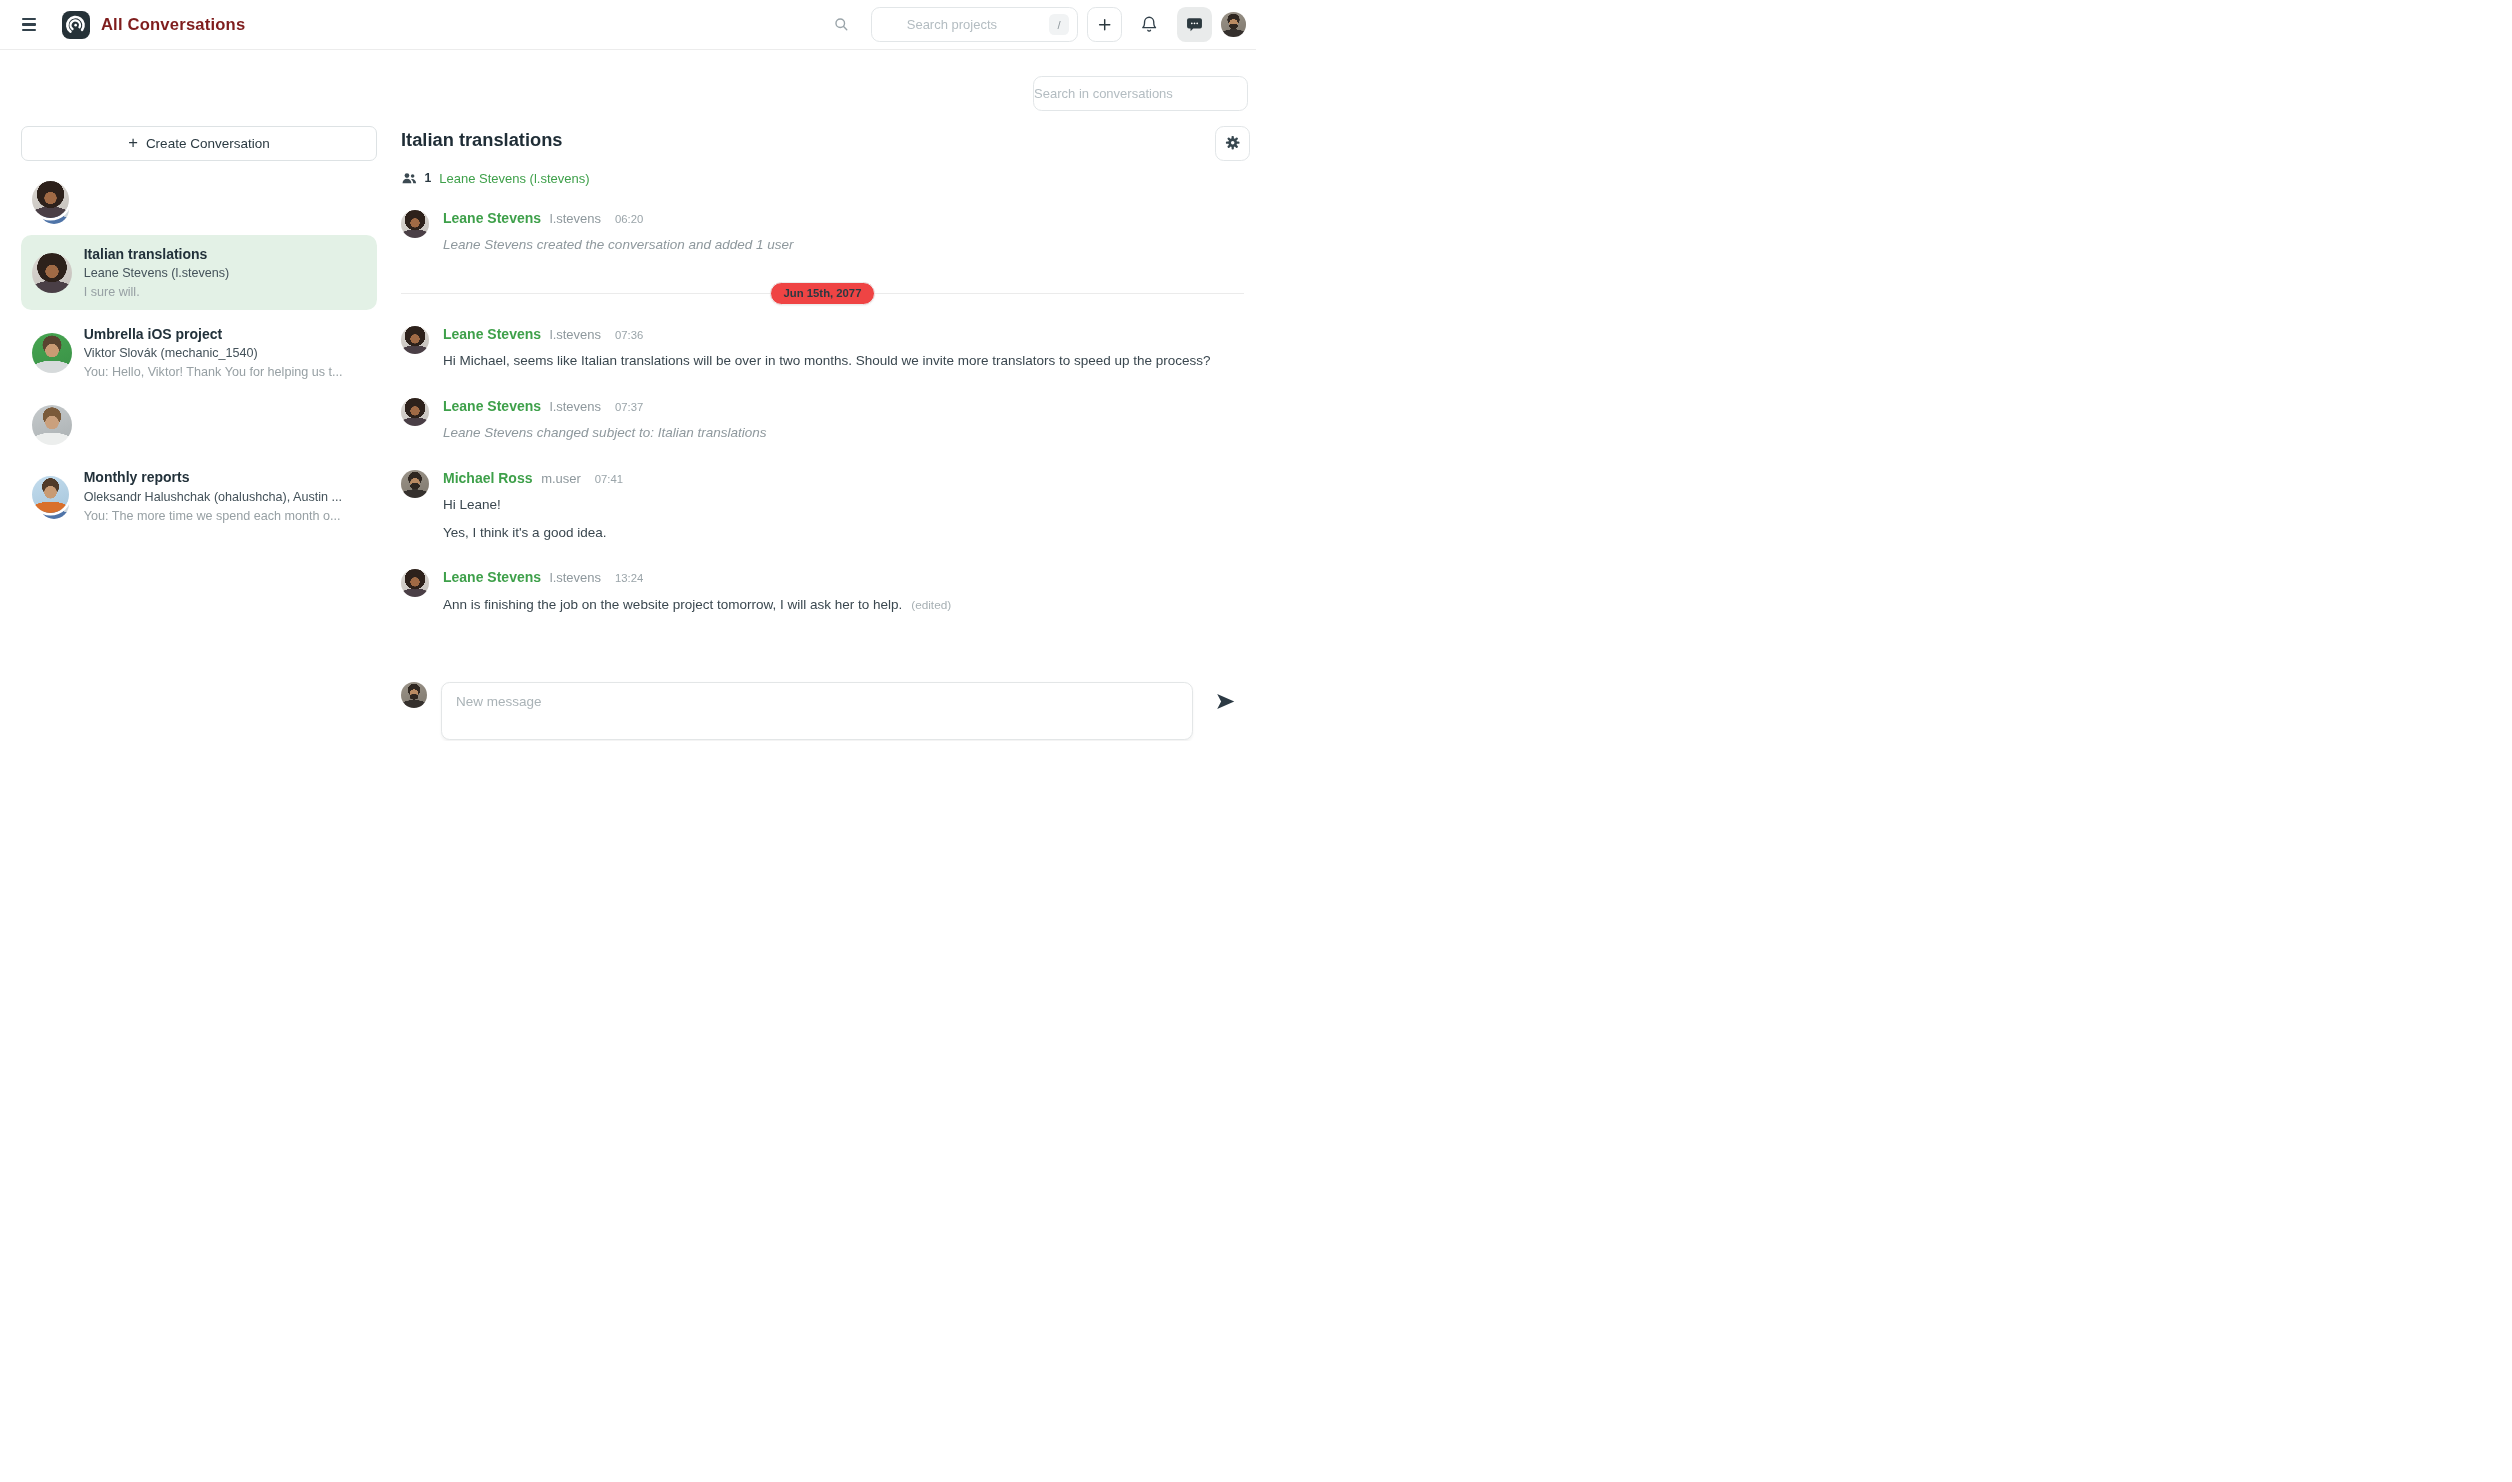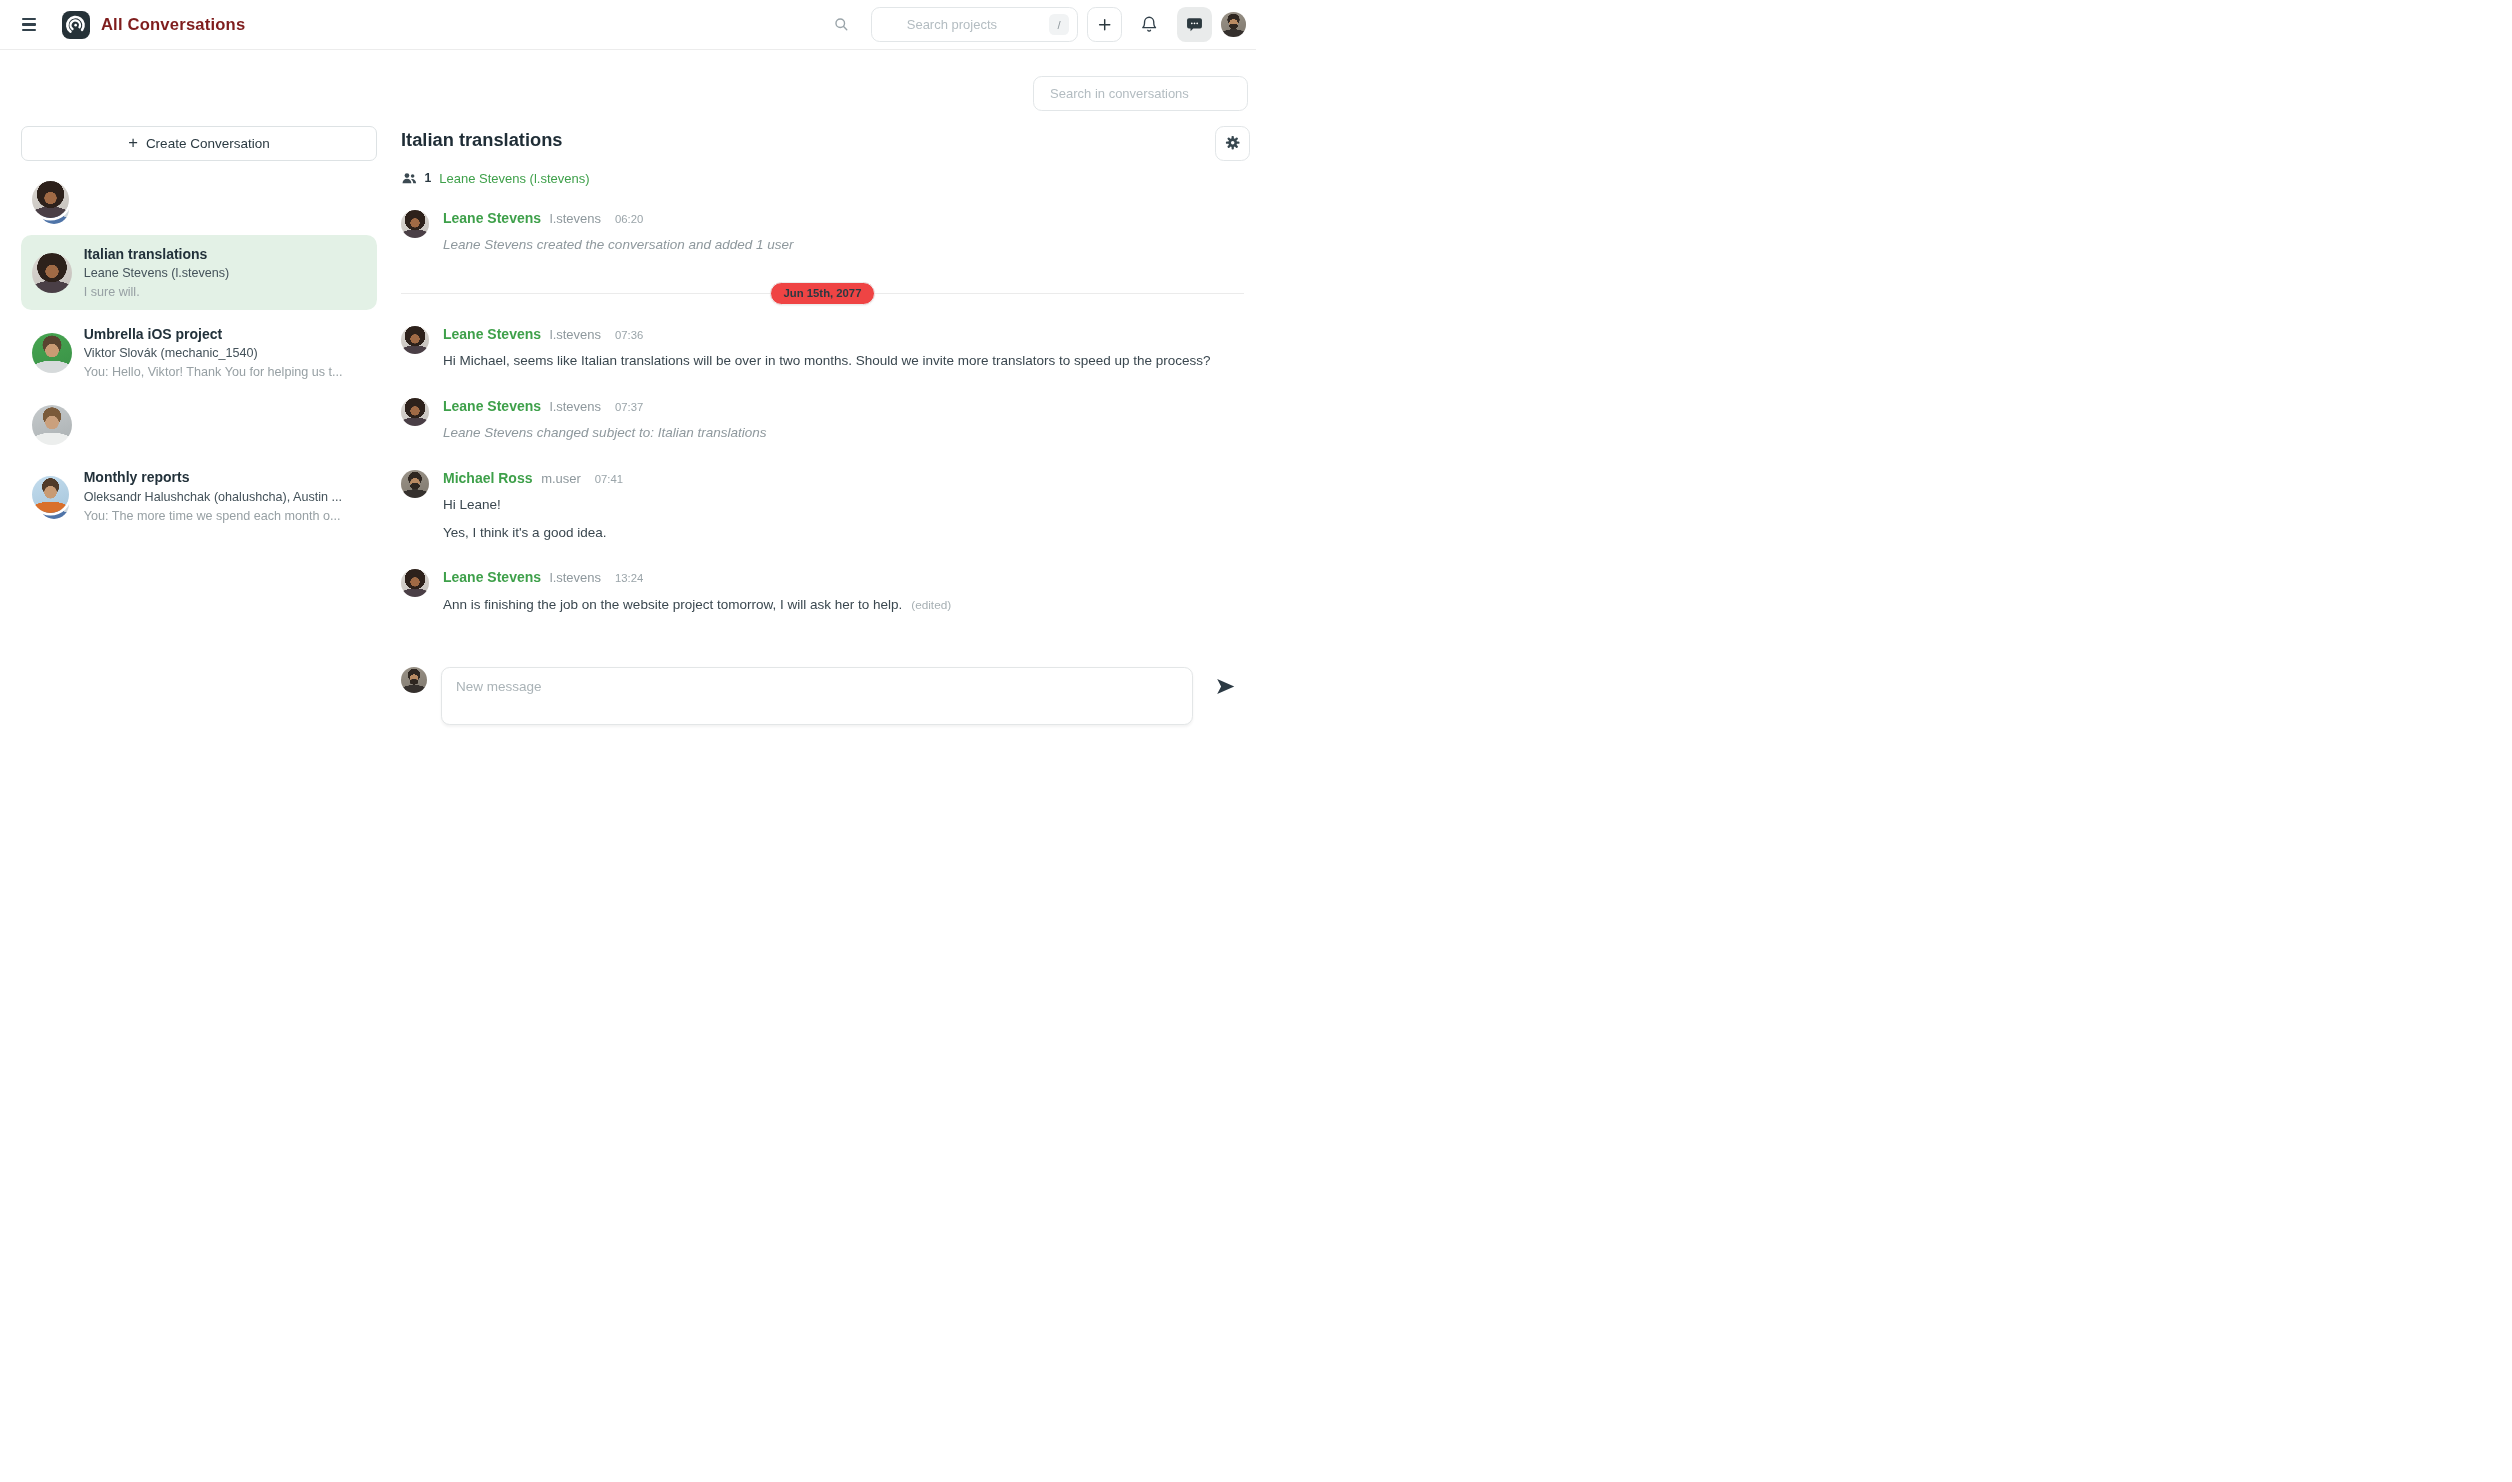--- a/index.html
+++ b/index.html
@@ -66,21 +66,21 @@
     radial-gradient(ellipse 62% 34% at 50% 103%, #35302d 0 99%, rgba(0,0,0,0) 100%),
     linear-gradient(160deg,#9a9388,#7f786e); }
 
   .avatar-stack { position:relative; width:40px; height:40px; flex:0 0 auto; }
   .avatar-stack .secondary { position:absolute; left:7.9px; top:13px; width:30px; height:30px; }
   .avatar-stack .primary { position:absolute; left:0; top:0; width:37px; height:37px; box-shadow:0 0 0 2.6px #fff; }
 
   
   .conv-search { position:absolute; top:76px; right:7.9px; width:215px; height:35px; }
   .conv-search input { width:100%; height:100%; border:0.9px solid #e2e6e8; border-radius:8.7px;
-    padding:0 16px; font-size:13px; color:#3c4a52; outline:none; font-family:inherit; }
+    padding:0 0; font-size:13px; color:#3c4a52; outline:none; font-family:inherit; }
   .conv-search input::placeholder { color:#b3bcc1; }
 
   
   .sidebar { position:absolute; left:21px; top:126px; width:356px; }
   .create-btn { width:100%; height:35px; border:0.9px solid #dde2e4; background:#fff; border-radius:7px;
     display:flex; align-items:center; justify-content:center; gap:7.9px; font-size:13.5px; color:#2b3a42;
     cursor:pointer; font-family:inherit; }
   .create-btn .plus { font-size:16.6px; font-weight:400; color:#2b3a42; line-height:1; }
   .conv-list { margin-top:11.3px; }
   .conv-item { display:flex; align-items:center; gap:12.2px; padding:8.7px 10.5px; border-radius:10.5px;
@@ -110,21 +110,21 @@
   .msg-text + .msg-text { margin-top:7.9px; }
   .msg-text.system { font-style:italic; color:#8e989d; }
   .edited { font-size:11.8px; color:#a7b0b4; margin-left:5.2px; }
 
   .date-divider { display:flex; align-items:center; margin:23px 0 21px 0; }
   .date-divider::before, .date-divider::after { content:""; flex:1; border-top:0.9px solid #ebebeb; }
   .date-pill { border:0.9px solid #ececec; background:#ef4444; border-radius:871px; padding:4.4px 13px;
     font-size:11.3px; font-weight:700; color:#2a3941; box-shadow:0 0.9px 1.7px rgba(0,0,0,.05); white-space:nowrap; }
 
   
-  .composer { position:absolute; left:0; bottom:16px; width:100%; display:flex; align-items:flex-start; gap:14px; }
+  .composer { position:absolute; left:0; bottom:1px; width:100%; display:flex; align-items:flex-start; gap:14px; }
   .composer textarea { width:752px; height:58px; border:0.9px solid #e3e6e7; border-radius:8.7px; resize:none;
     padding:11.3px 14px; font-size:13.5px; font-family:inherit; color:#3a474f; outline:none;
     box-shadow:0 1.7px 2.6px rgba(0,0,0,.05); }
   .composer textarea::placeholder { color:#aab3b7; }
   .send-btn { position:absolute; right:14px; top:7px; width:24.4px; height:24.4px; border:none; background:transparent;
     cursor:pointer; display:flex; align-items:center; justify-content:center; }
 </style>
 </head>
 <body>
 

